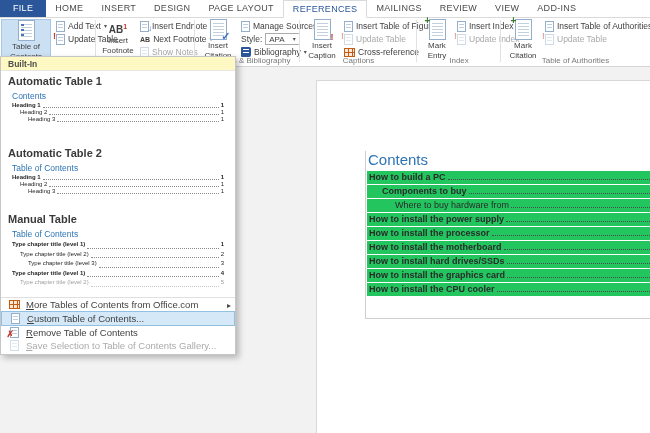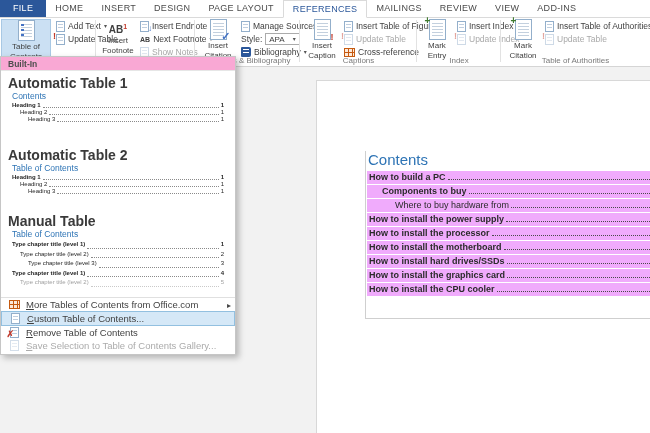--- a/index.html
+++ b/index.html
@@ -55,22 +55,22 @@
     background:repeating-linear-gradient(#fff 0 1px, transparent 1px 3px); }
   .styleSel { display:flex; align-items:center; gap:8px; border:1px solid #ABABAB; background:#fff; padding:0 3px; height:12px; font-size:8px; }
   .grid-ic { width:11px; height:9px; border:1px solid #C55A11;
     background:
       repeating-linear-gradient(90deg, transparent 0 3px, #C55A11 3px 4px),
       repeating-linear-gradient(transparent 0 3px, #C55A11 3px 4px), #FDEADA; }
 
   
   .dd { position:absolute; left:0; top:56px; width:236px; background:#FFFFFF; border:1px solid #C6C6C6;
         box-shadow:3px 3px 6px rgba(0,0,0,.25); z-index:20; padding-bottom:1px; }
-  .dd-header { height:14px; background:#f9a8d4; border-bottom:1px solid #E6E6E6; font-size:8.5px; font-weight:bold; color:#4E4E4E; line-height:14px; padding-left:7px; }
-  .dd-seclabel { margin:4px 0 0 7px; font-size:14px; font-weight:bold; color:#3A3A3A; height:11px; }
+  .dd-header { height:14px; background:#fef9c3; border-bottom:1px solid #E6E6E6; font-size:8.5px; font-weight:bold; color:#4E4E4E; line-height:14px; padding-left:7px; }
+  .dd-seclabel { margin:4px 0 0 7px; font-size:11px; font-weight:bold; color:#3A3A3A; height:11px; }
   .gallery { margin:3px 8px 0 8px; padding:2px 3px; }
   .gal-title { font-size:8.5px; color:#2E74B5; height:11px; }
   .prow { display:flex; align-items:flex-end; font-size:6px; color:#262626; line-height:7px; }
   .prow .pdots { flex:1; border-bottom:1px dotted #8A8A8A; margin:0 2px 1px 2px; }
   .prow.b { font-weight:bold; }
   .prow.i2 { padding-left:8px; }
   .prow.i3 { padding-left:16px; }
   .man .prow { line-height:9.5px; }
   .prow.faded { opacity:.45; }
   .mt22 { margin-top:22px; } .mt26 { margin-top:16px; }
@@ -85,21 +85,21 @@
 
   
   .page { position:absolute; left:316px; top:80px; right:0; bottom:0; background:#FFFFFF; border-left:1px solid #D8D8D8; border-top:1px solid #D8D8D8; z-index:1; }
   .ccbox { position:absolute; left:48px; top:70px; right:0; height:168px; border-left:1px solid #CFCFCF; border-bottom:1px solid #CFCFCF; }
   .toc-toolbar { position:absolute; left:49px; top:54px; height:17px; display:flex; align-items:center; border:1px solid #A8A8A8; background:linear-gradient(#FDFDFD,#EDEDED); padding:0 4px 0 2px; gap:3px; }
   .drag::before { content:"⋮"; font-size:9px; color:#7A7A7A; }
   .tb-sep { width:1px; align-self:stretch; background:#C4C4C4; margin:1px 2px; }
   .tb-btn { display:flex; align-items:center; gap:3px; font-size:8.5px; color:#3F3F3F; height:15px; padding:0 2px; }
   .doc-heading { position:absolute; left:51px; top:70px; font-size:15px; color:#2E74B5; }
   .doc-rows { position:absolute; left:50px; top:90px; right:0; }
-  .drow { height:12.5px; margin-bottom:1.5px; background:#f0abfc; display:flex; align-items:center; font-size:9px; font-weight:bold; color:#2B2B2B; padding-left:2px; }
+  .drow { height:12.5px; margin-bottom:1.5px; background:#22c55e; display:flex; align-items:center; font-size:9px; font-weight:bold; color:#2B2B2B; padding-left:2px; }
   .drow .ddots { flex:1; border-bottom:1px dotted #4A4A4A; margin:4px 0 0 2px; align-self:center; }
   .drow.l2 { padding-left:15px; }
   .drow.l3 { padding-left:28px; font-weight:normal; }
 </style>
 </head>
 <body>
 
 <div class="ribbon">
   <div class="tabbar">
     <div class="tab file">FILE</div>

